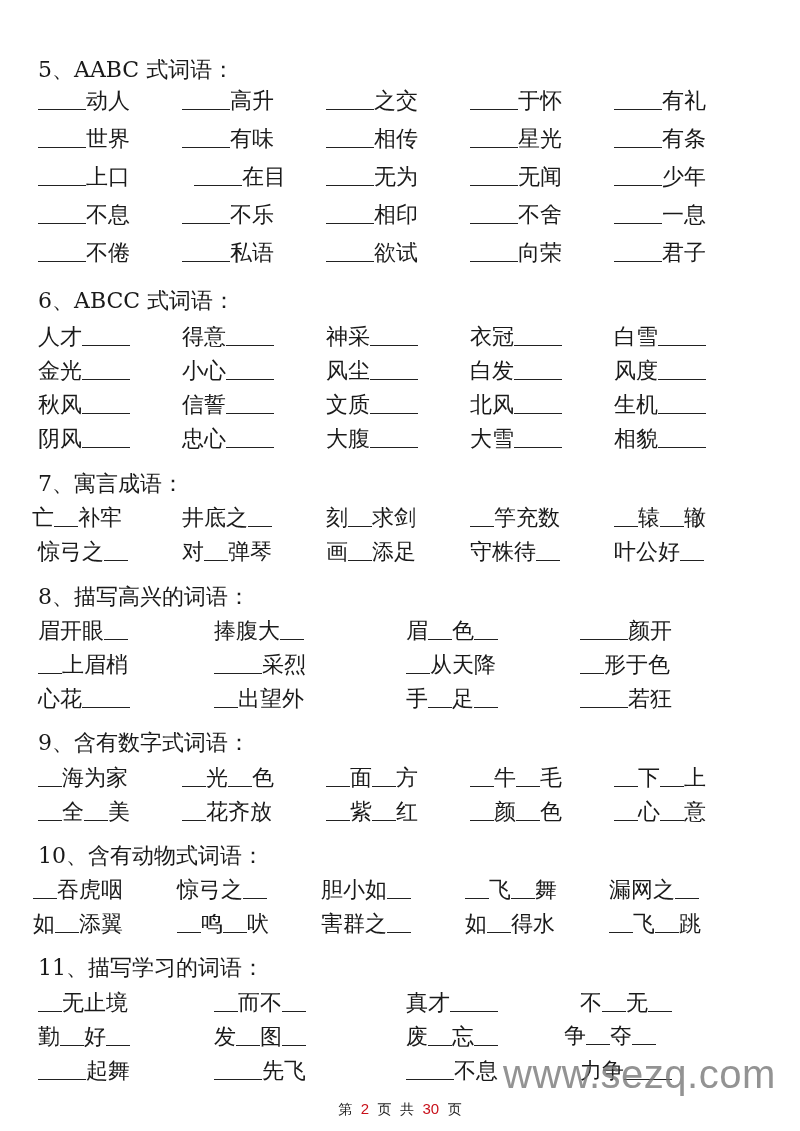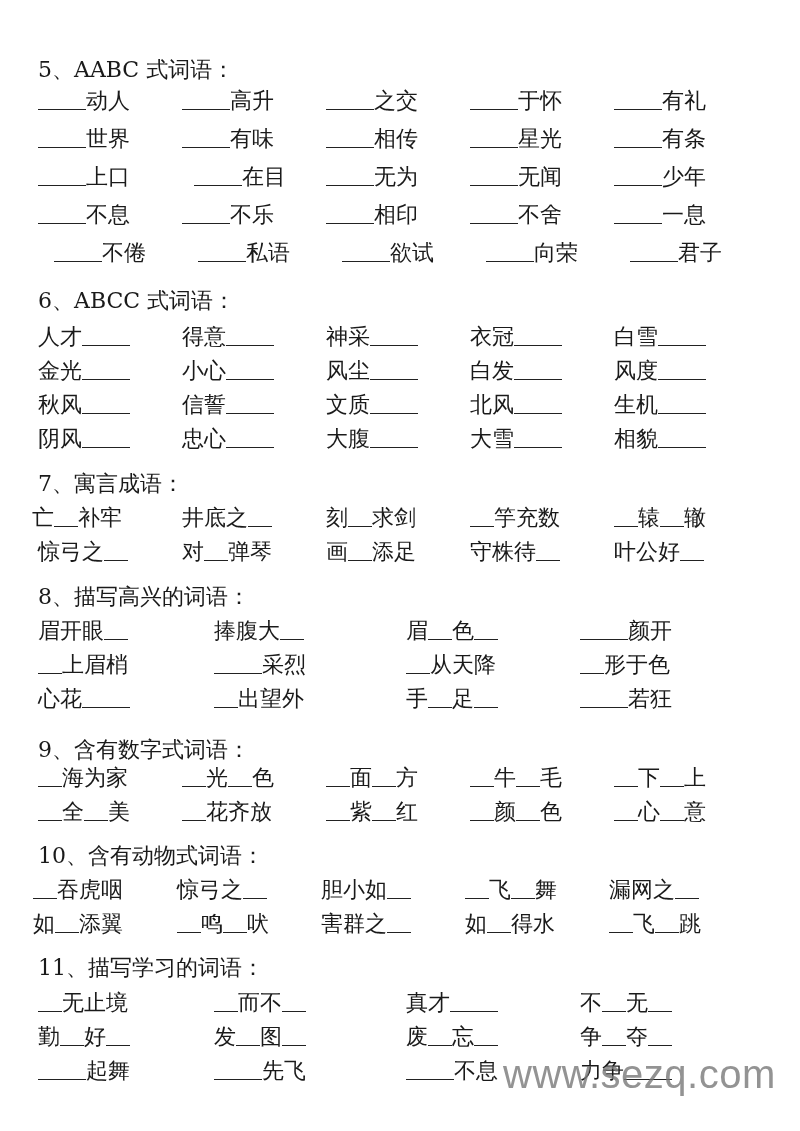--- a/index.html
+++ b/index.html
@@ -61,21 +61,21 @@
         <div class="cell" style="left: 470px;"><span class="blank b4"></span><span>无闻</span></div>
         <div class="cell" style="left: 614px;"><span class="blank b4"></span><span>少年</span></div>
       </div>
       <div class="row" style="top: 202px;">
         <div class="cell" style="left: 38px;"><span class="blank b4"></span><span>不息</span></div>
         <div class="cell" style="left: 182px;"><span class="blank b4"></span><span>不乐</span></div>
         <div class="cell" style="left: 326px;"><span class="blank b4"></span><span>相印</span></div>
         <div class="cell" style="left: 470px;"><span class="blank b4"></span><span>不舍</span></div>
         <div class="cell" style="left: 614px;"><span class="blank b4"></span><span>一息</span></div>
       </div>
-      <div class="row" style="top: 240px; margin-left: 16px;">
+      <div class="row" style="top: 240px;">
         <div class="cell" style="left: 38px;"><span class="blank b4"></span><span>不倦</span></div>
         <div class="cell" style="left: 182px;"><span class="blank b4"></span><span>私语</span></div>
         <div class="cell" style="left: 326px;"><span class="blank b4"></span><span>欲试</span></div>
         <div class="cell" style="left: 470px;"><span class="blank b4"></span><span>向荣</span></div>
         <div class="cell" style="left: 614px;"><span class="blank b4"></span><span>君子</span></div>
       </div>
       <div class="heading" style="top: 288px;">6、ABCC 式词语：</div>
       <div class="row" style="top: 324px;">
         <div class="cell" style="left: 38px;"><span>人才</span><span class="blank b4"></span></div>
         <div class="cell" style="left: 182px;"><span>得意</span><span class="blank b4"></span></div>
@@ -131,21 +131,21 @@
         <div class="cell" style="left: 214px;"><span class="blank b4"></span><span>采烈</span></div>
         <div class="cell" style="left: 406px;"><span class="blank b2"></span><span>从天降</span></div>
         <div class="cell" style="left: 580px;"><span class="blank b2"></span><span>形于色</span></div>
       </div>
       <div class="row" style="top: 686px;">
         <div class="cell" style="left: 38px;"><span>心花</span><span class="blank b4"></span></div>
         <div class="cell" style="left: 214px;"><span class="blank b2"></span><span>出望外</span></div>
         <div class="cell" style="left: 406px;"><span>手</span><span class="blank b2"></span><span>足</span><span class="blank b2"></span></div>
         <div class="cell" style="left: 580px;"><span class="blank b4"></span><span>若狂</span></div>
       </div>
-      <div class="heading" style="top: 730px; margin-top: 7px;">9、含有数字式词语：</div>
+      <div class="heading" style="top: 730px;">9、含有数字式词语：</div>
       <div class="row" style="top: 765px;">
         <div class="cell" style="left: 38px;"><span class="blank b2"></span><span>海为家</span></div>
         <div class="cell" style="left: 182px;"><span class="blank b2"></span><span>光</span><span class="blank b2"></span><span>色</span></div>
         <div class="cell" style="left: 326px;"><span class="blank b2"></span><span>面</span><span class="blank b2"></span><span>方</span></div>
         <div class="cell" style="left: 470px;"><span class="blank b2"></span><span>牛</span><span class="blank b2"></span><span>毛</span></div>
         <div class="cell" style="left: 614px;"><span class="blank b2"></span><span>下</span><span class="blank b2"></span><span>上</span></div>
       </div>
       <div class="row" style="top: 799px;">
         <div class="cell" style="left: 38px;"><span class="blank b2"></span><span>全</span><span class="blank b2"></span><span>美</span></div>
         <div class="cell" style="left: 182px;"><span class="blank b2"></span><span>花齐放</span></div>
@@ -172,25 +172,32 @@
       <div class="row" style="top: 990px;">
         <div class="cell" style="left: 38px;"><span class="blank b2"></span><span>无止境</span></div>
         <div class="cell" style="left: 214px;"><span class="blank b2"></span><span>而不</span><span class="blank b2"></span></div>
         <div class="cell" style="left: 406px;"><span>真才</span><span class="blank b4"></span></div>
         <div class="cell" style="left: 580px;"><span>不</span><span class="blank b2"></span><span>无</span><span class="blank b2"></span></div>
       </div>
       <div class="row" style="top: 1024px;">
         <div class="cell" style="left: 38px;"><span>勤</span><span class="blank b2"></span><span>好</span><span class="blank b2"></span></div>
         <div class="cell" style="left: 214px;"><span>发</span><span class="blank b2"></span><span>图</span><span class="blank b2"></span></div>
         <div class="cell" style="left: 406px;"><span>废</span><span class="blank b2"></span><span>忘</span><span class="blank b2"></span></div>
-        <div class="cell" style="left: 580px;"><span>争</span><span class="blank b2"></span><span>夺</span><span class="blank b2"></span></div>
+        <div class="cell" style="left: 564px; font-family: Liberation Mono, monospace;"><span>争</span><span class="blank b2"></span><span>夺</span><span class="blank b2"></span></div>
       </div>
       <div class="row" style="top: 1058px;">
         <div class="cell" style="left: 38px;"><span class="blank b4"></span><span>起舞</span></div>
         <div class="cell" style="left: 214px;"><span class="blank b4"></span><span>先飞</span></div>
         <div class="cell" style="left: 406px;"><span class="blank b4"></span><span>不息</span></div>
         <div class="cell" style="left: 580px;"><span>力争</span><span class="blank b4"></span></div>
       </div>
     </div>
 
+  <div class="footer">
+    <span>第</span>
+    <span class="num">2</span>
+    <span>页 共</span>
+    <span class="num">30</span>
+    <span>页</span>
+  </div>
 
   <div class="watermark">www.sezq.com</div>
 </div>
 
 </body></html>

